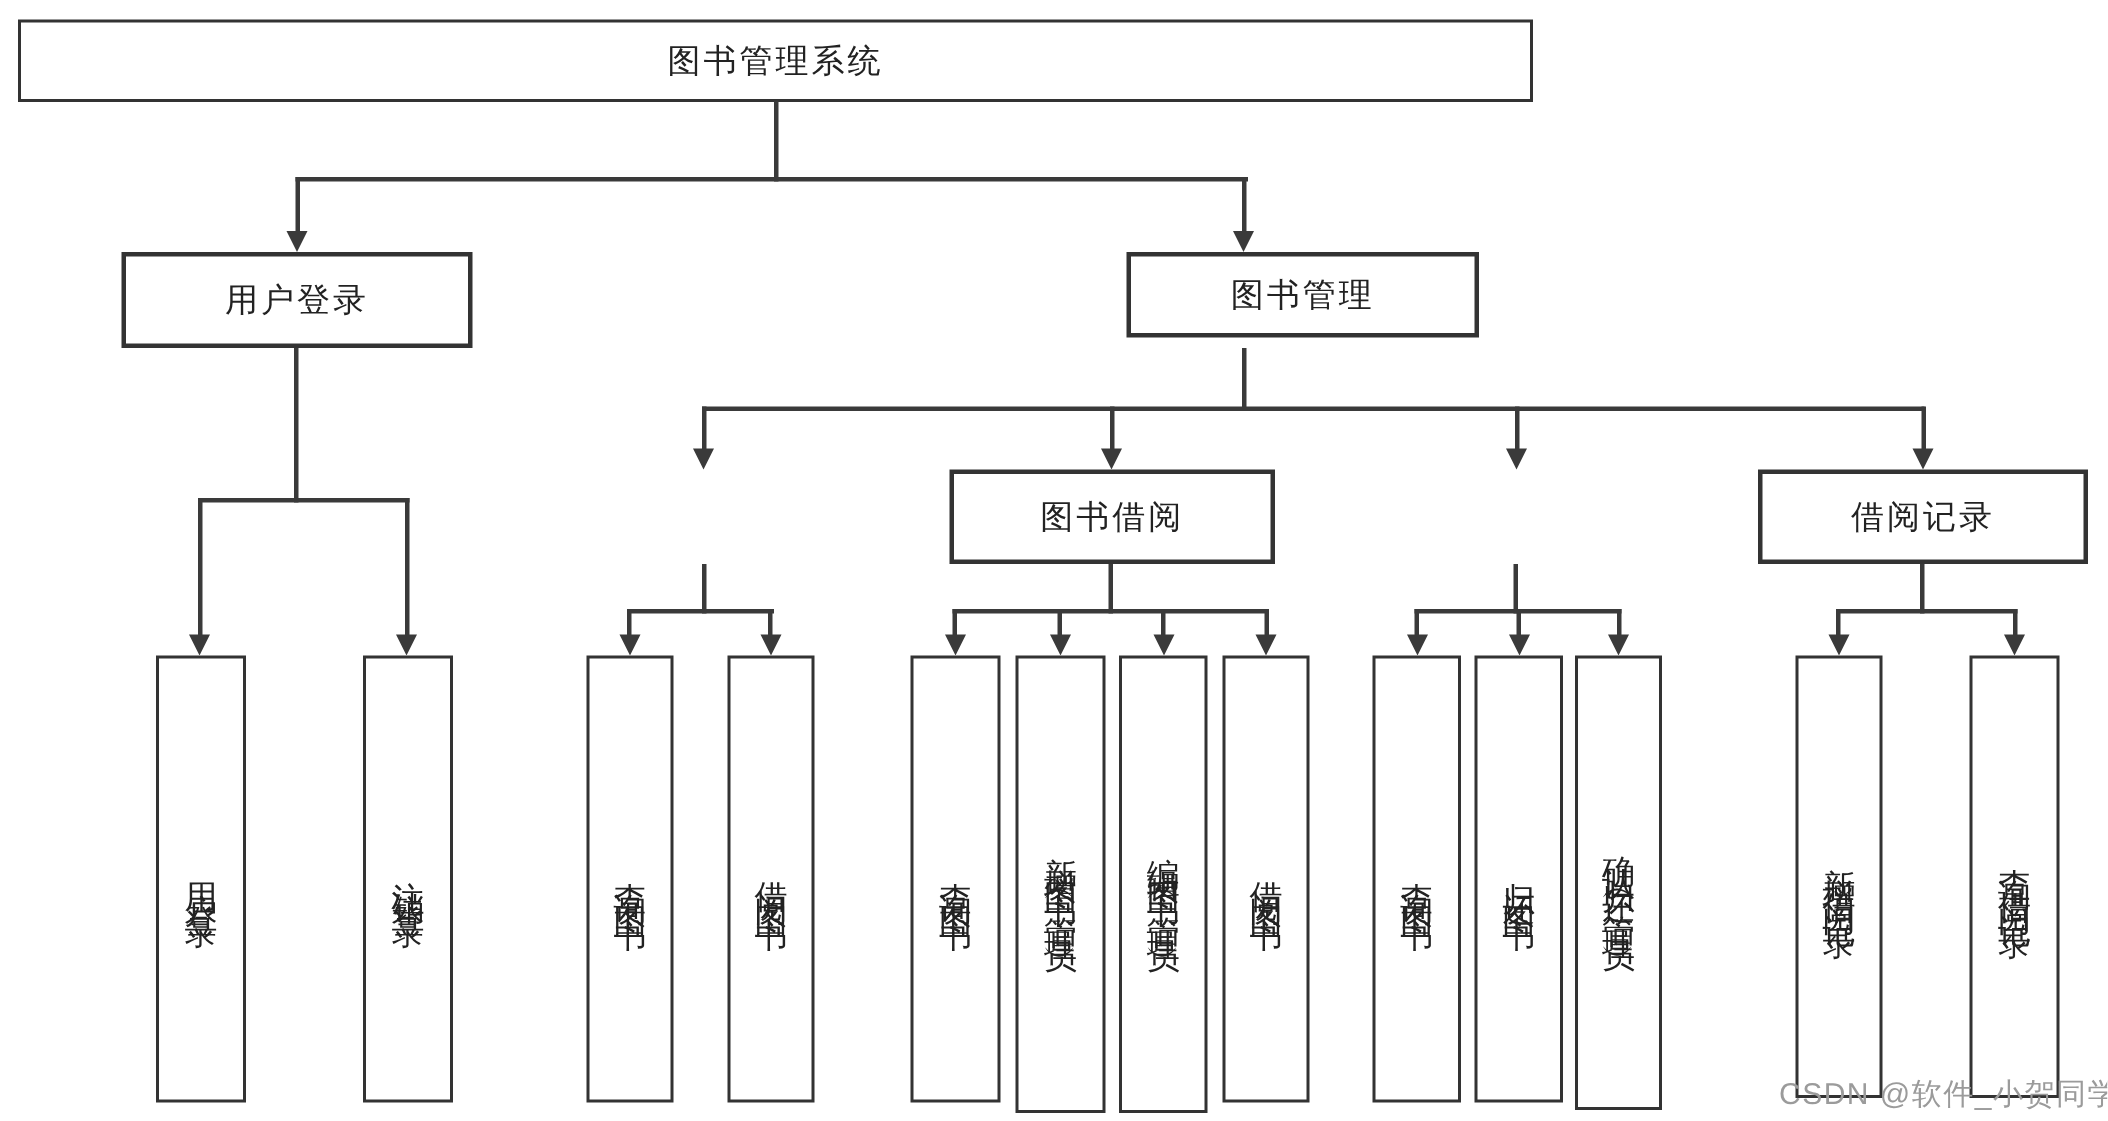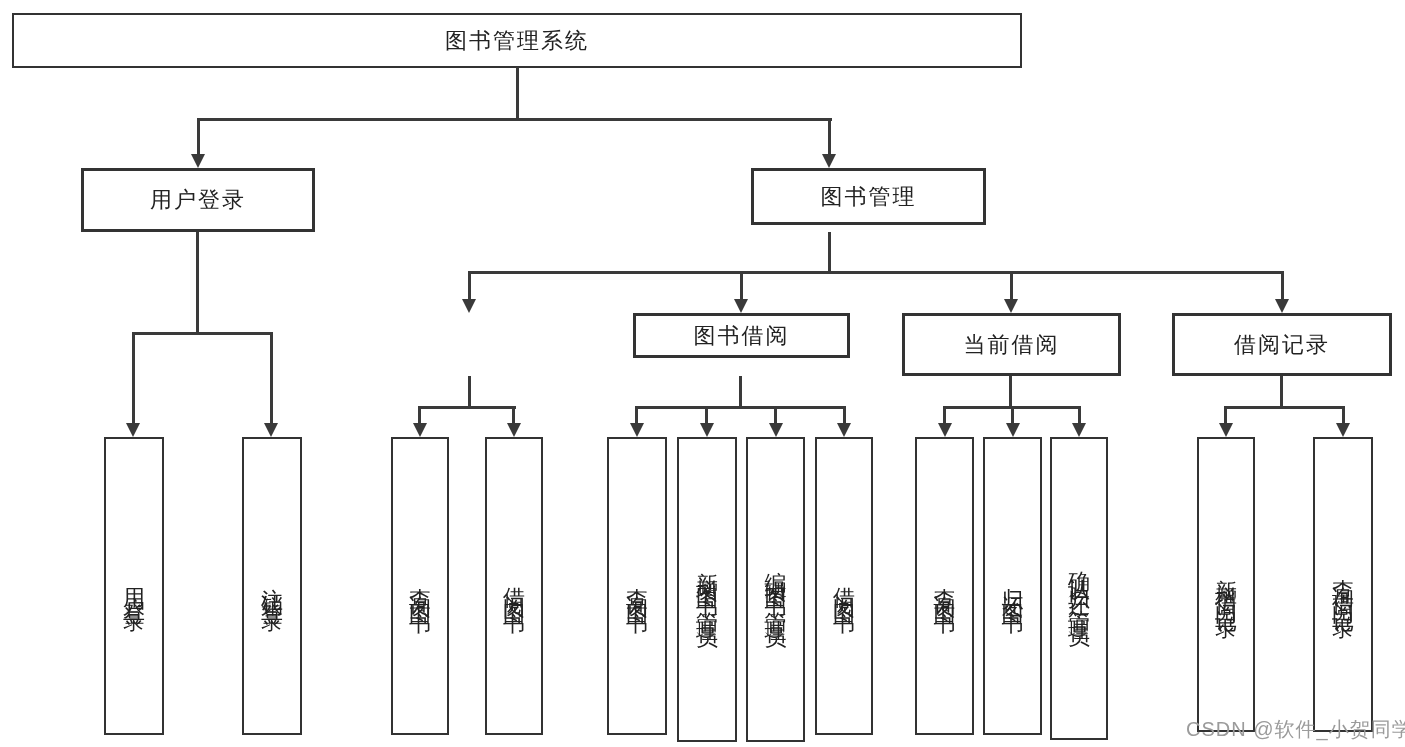--- a/index.html
+++ b/index.html
@@ -64,22 +64,21 @@
   <div class="h" style="left:468px;top:271px;width:815px;"></div>
   <div class="v" style="left:468px;top:271px;height:30px;"></div>
   <div class="arr" style="left:462px;top:299px;"></div>
   <div class="v" style="left:740px;top:271px;height:30px;"></div>
   <div class="arr" style="left:734px;top:299px;"></div>
   <div class="v" style="left:1010px;top:271px;height:30px;"></div>
   <div class="arr" style="left:1004px;top:299px;"></div>
   <div class="v" style="left:1281px;top:271px;height:30px;"></div>
   <div class="arr" style="left:1275px;top:299px;"></div>
 
-  <div class="box" style="left:633px;top:313px;width:217px;height:45px;">图书借阅</div>
-  <div class="box" style="left:902px;top:313px;width:219px;height:63px;">当前借阅</div>
+  <div class="box" style="left:633px;top:313px;width:217px;height:63px;">图书借阅</div>
   <div class="box" style="left:1172px;top:313px;width:220px;height:63px;">借阅记录</div>
 
   <div class="v" style="left:468px;top:376px;height:33px;"></div>
   <div class="h" style="left:418px;top:406px;width:98px;"></div>
   <div class="v" style="left:418px;top:406px;height:18px;"></div>
   <div class="arr" style="left:413px;top:423px;"></div>
   <div class="v" style="left:512px;top:406px;height:18px;"></div>
   <div class="arr" style="left:507px;top:423px;"></div>
 
   <div class="v" style="left:739px;top:376px;height:33px;"></div>

